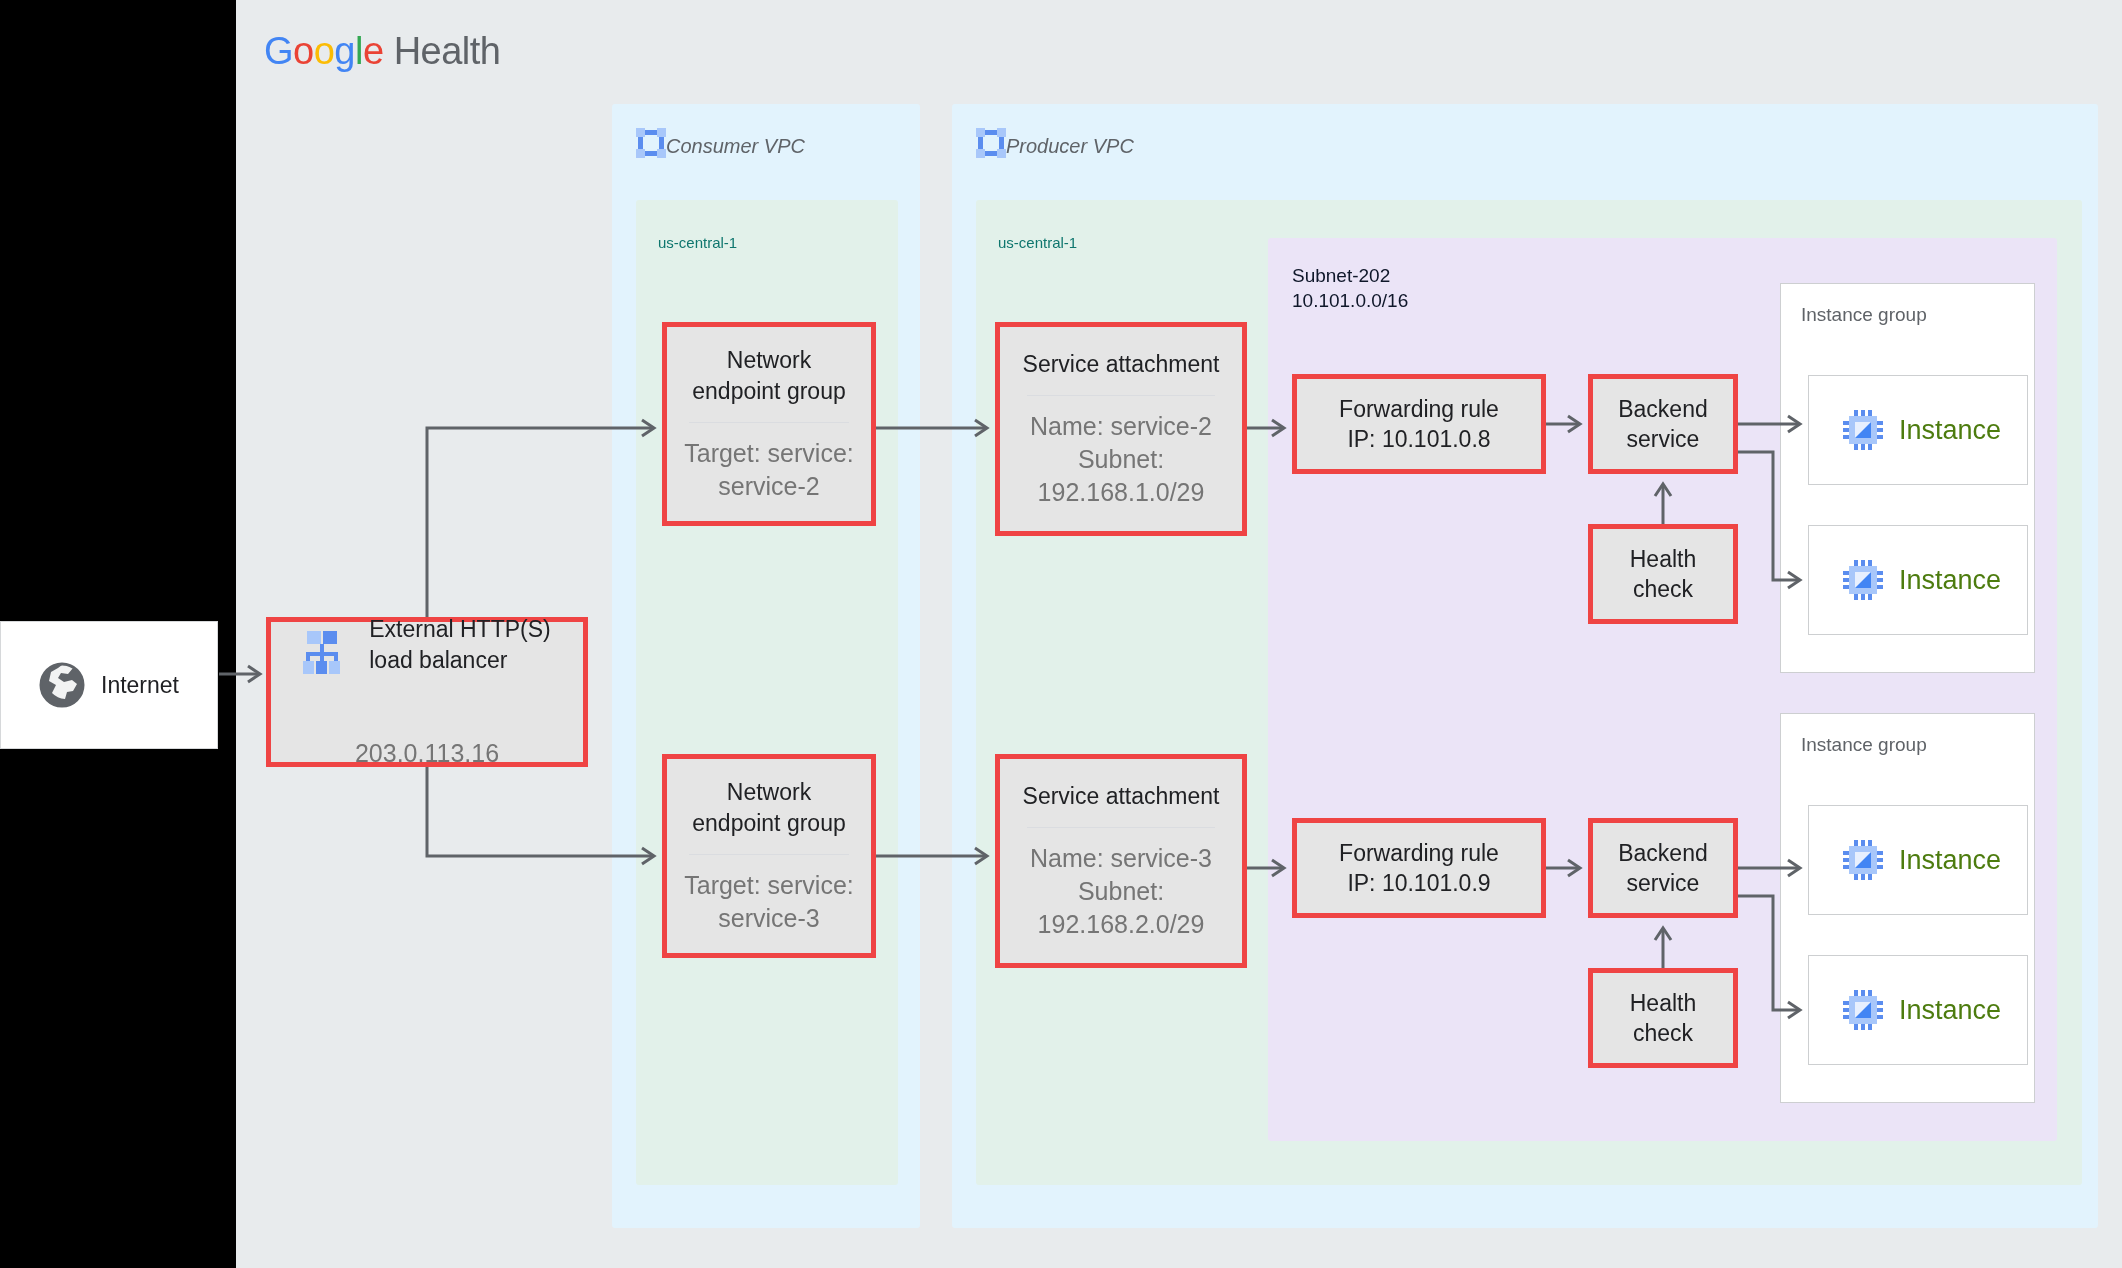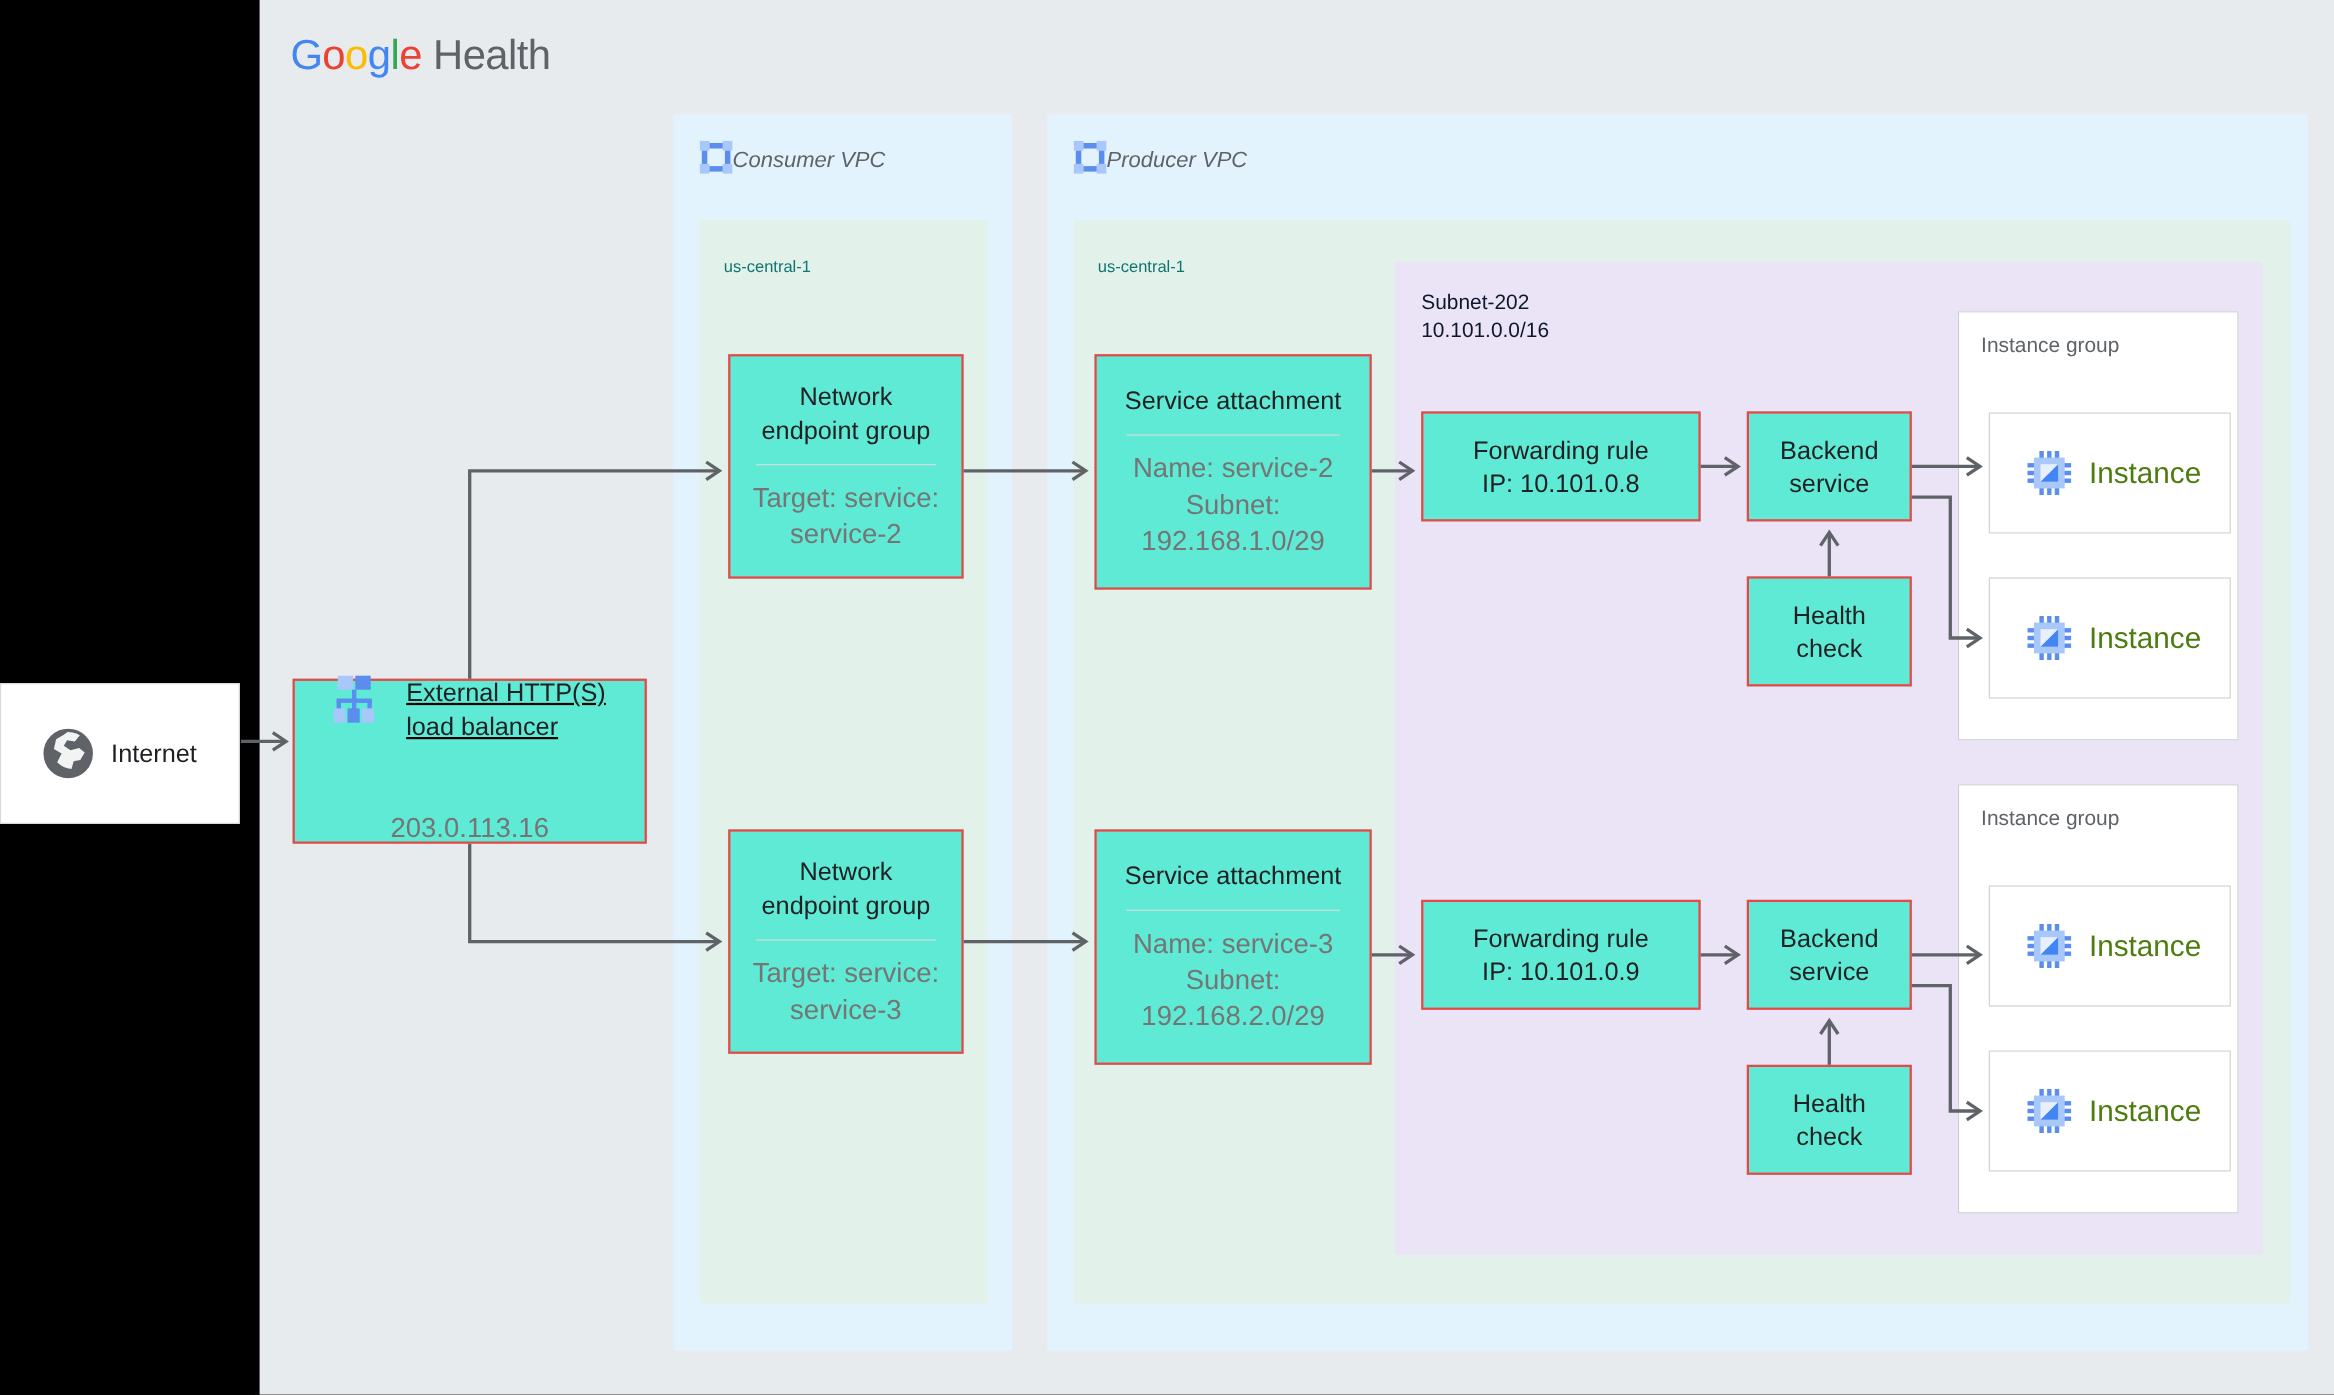--- a/index.html
+++ b/index.html
@@ -21,21 +21,21 @@
   .vpc{position:absolute;background:#E2F3FD;border-radius:3px;}
   .vpc-hd{position:absolute;display:flex;align-items:flex-end;font-style:italic;}
   .vpc-hd .lbl{font-size:20px;color:#5F6368;white-space:nowrap;}
   .region{position:absolute;background:#E2F1EA;border-radius:3px;}
   .region .rlbl{position:absolute;left:22px;top:22px;font-size:15px;color:#0f766e;white-space:nowrap;margin-top:12px;}
   .subnet{position:absolute;background:#EBE4F7;border-radius:3px;}
   .subnet .slbl{position:absolute;left:24px;top:25px;font-size:19px;color:#0f172a;
                 line-height:1.32;white-space:pre-line;}
 
   
-  .card{position:absolute;background:#5eead4;border:2px solid #ef4444;box-sizing:border-box;
+  .card{position:absolute;background:#e5e5e5;border:5px solid #ef4444;box-sizing:border-box;
         display:flex;flex-direction:column;align-items:center;justify-content:center;}
   .card .title{font-size:23px;color:#202124;text-align:center;line-height:1.32;white-space:pre-line;}
   .card .rule{width:78%;height:1px;background:#DADCE0;margin:16px 0 14px;}
   .card .sub{font-size:25px;color:#757575;text-align:center;line-height:1.32;white-space:pre-line;}
 
   .iconcard{flex-direction:row;gap:16px;}
   .iconcard .title{text-align:left;}
 
   
   #internet{position:absolute;left:0;top:621px;width:218px;height:128px;background:#fff;
@@ -249,21 +249,21 @@
     </g>
     <rect x="6" y="6" width="28" height="28" fill="#A8C7FA"></rect>
     <rect x="12" y="12" width="16" height="16" fill="#E8F0FE"></rect>
     <path d="M28 12 L28 28 L12 28 Z" fill="#4285F4"></path>
   </svg>
   <span class="ilbl">Instance</span>
 </div>
 
 <div class="card iconcard" style="left:266px;top:617px;width:322px;height:150px;
      flex-direction:column;justify-content:center;">
-  <div style="display:flex;align-items:flex-start;gap:18px;padding:0 24px;text-decoration:underline;">
+  <div style="display:flex;align-items:flex-end;gap:18px;padding:0 24px;">
     <svg width="48" height="44" viewBox="0 0 48 44">
       <rect x="4" y="0" width="14" height="13" fill="#A8C7FA"></rect>
       <rect x="20" y="0" width="14" height="13" fill="#5B8DEF"></rect>
       <rect x="17" y="13" width="4" height="10" fill="#5B8DEF"></rect>
       <rect x="3" y="21" width="32" height="4" fill="#5B8DEF"></rect>
       <rect x="3" y="23" width="4" height="8" fill="#5B8DEF"></rect>
       <rect x="17" y="23" width="4" height="8" fill="#5B8DEF"></rect>
       <rect x="31" y="23" width="4" height="8" fill="#5B8DEF"></rect>
       <rect x="0" y="30" width="11" height="13" fill="#A8C7FA"></rect>
       <rect x="13" y="30" width="11" height="13" fill="#5B8DEF"></rect>

